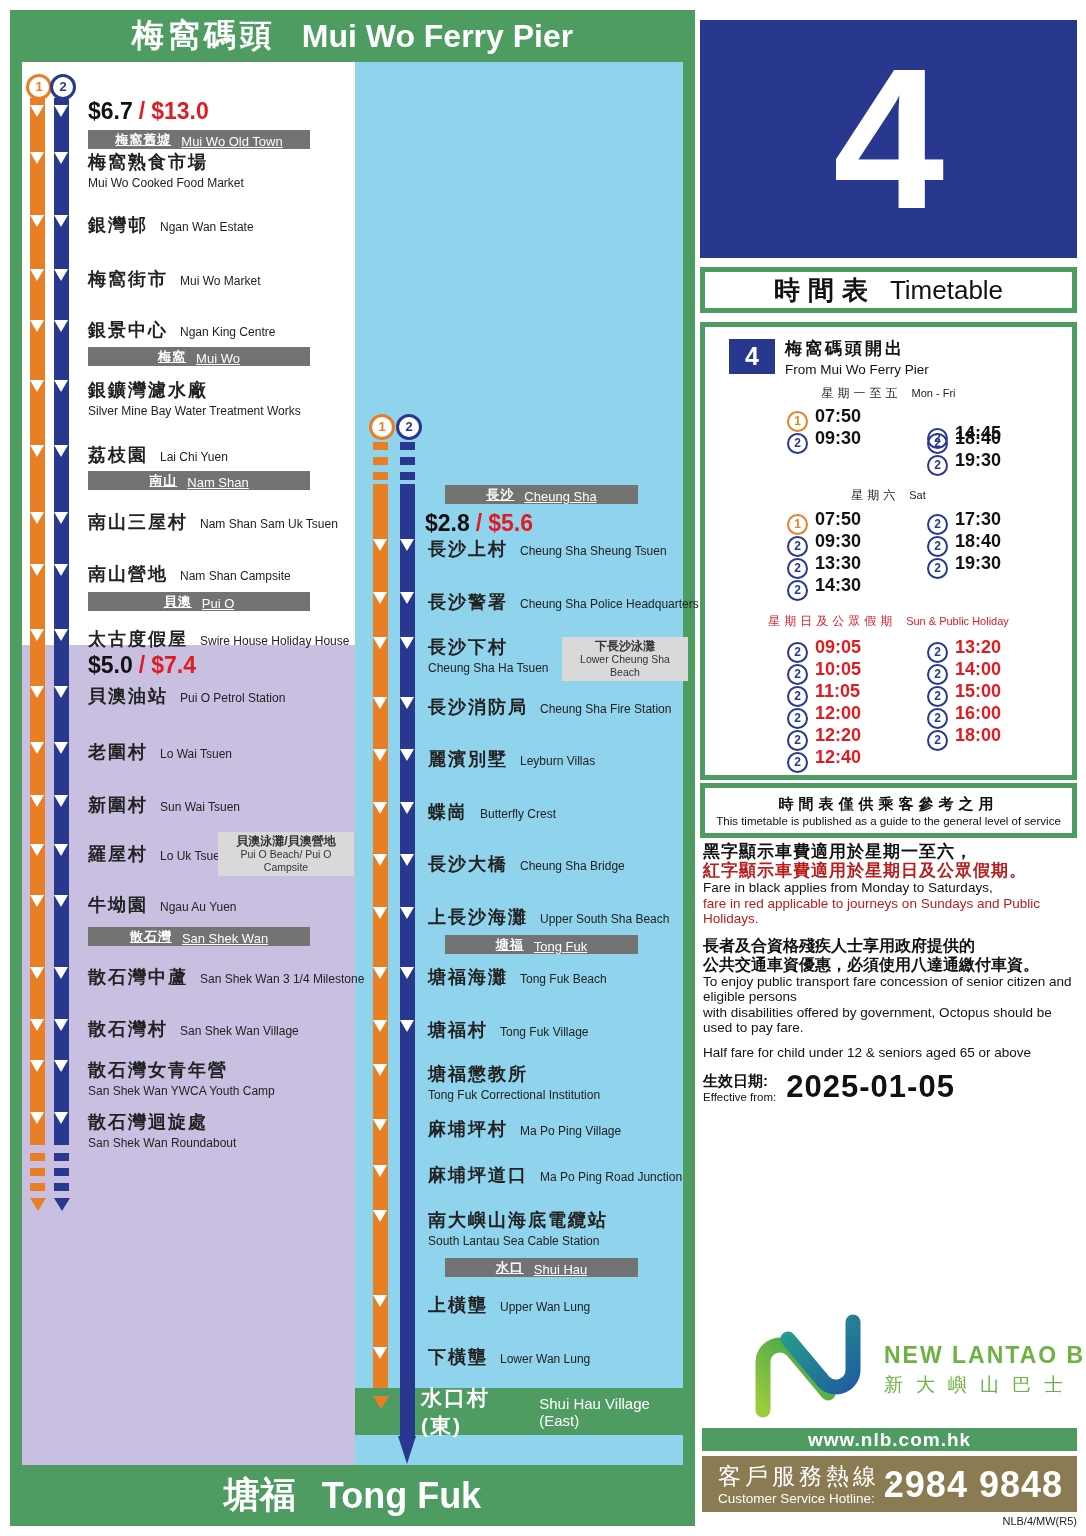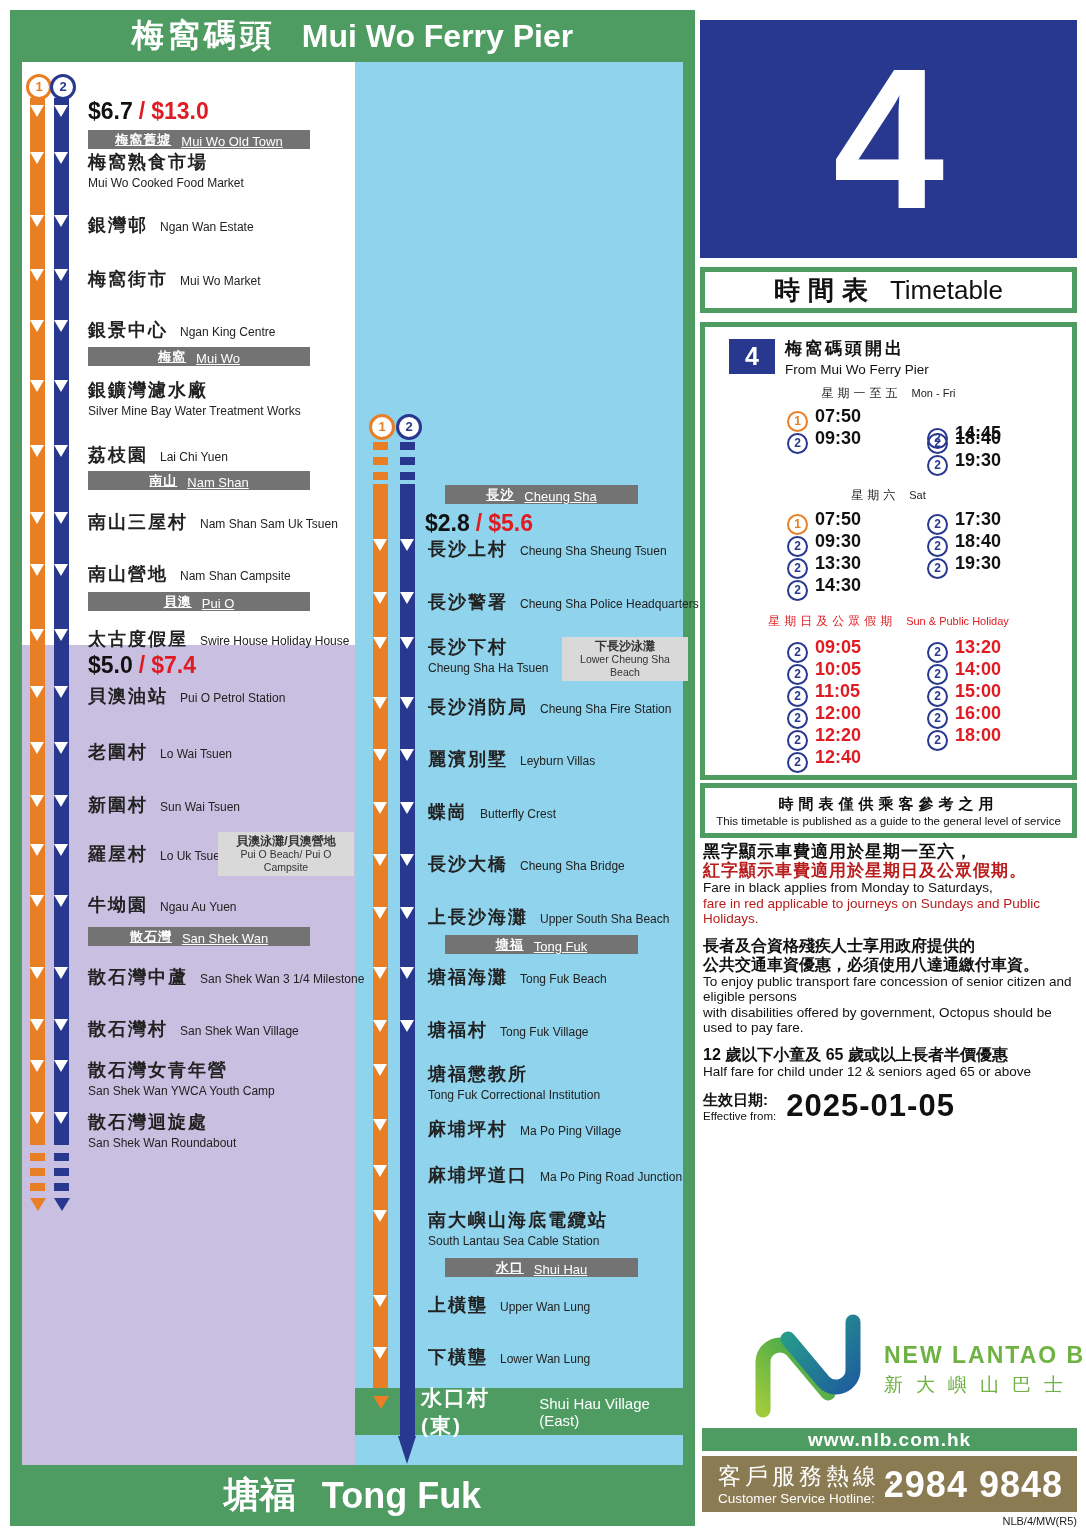--- a/index.html
+++ b/index.html
@@ -430,21 +430,20 @@
       <div class="nen">Fare in black applies from Monday to Saturdays,</div>
       <div class="nen redtx">fare in red applicable to journeys on Sundays and Public Holidays.</div>
     </div>
     <div class="ngroup">
       <div class="nzh2">長者及合資格殘疾人士享用政府提供的</div>
       <div class="nzh2">公共交通車資優惠，必須使用八達通繳付車資。</div>
       <div class="nen">To enjoy public transport fare concession of senior citizen and eligible persons</div>
       <div class="nen">with disabilities offered by government, Octopus should be used to pay fare.</div>
     </div>
     <div class="ngroup">
-      <div class="nzh2">12 歲以下小童及 65 歲或以上長者半價優惠</div>
       <div class="nen">Half fare for child under 12 &amp; seniors aged 65 or above</div>
     </div>
     <div class="effline">
       <span class="efflabels">
         <span class="zh">生效日期:</span>
         <span class="en">Effective from:</span>
       </span>
       <span class="effdate">2025-01-05</span>
     </div>
   </div>

